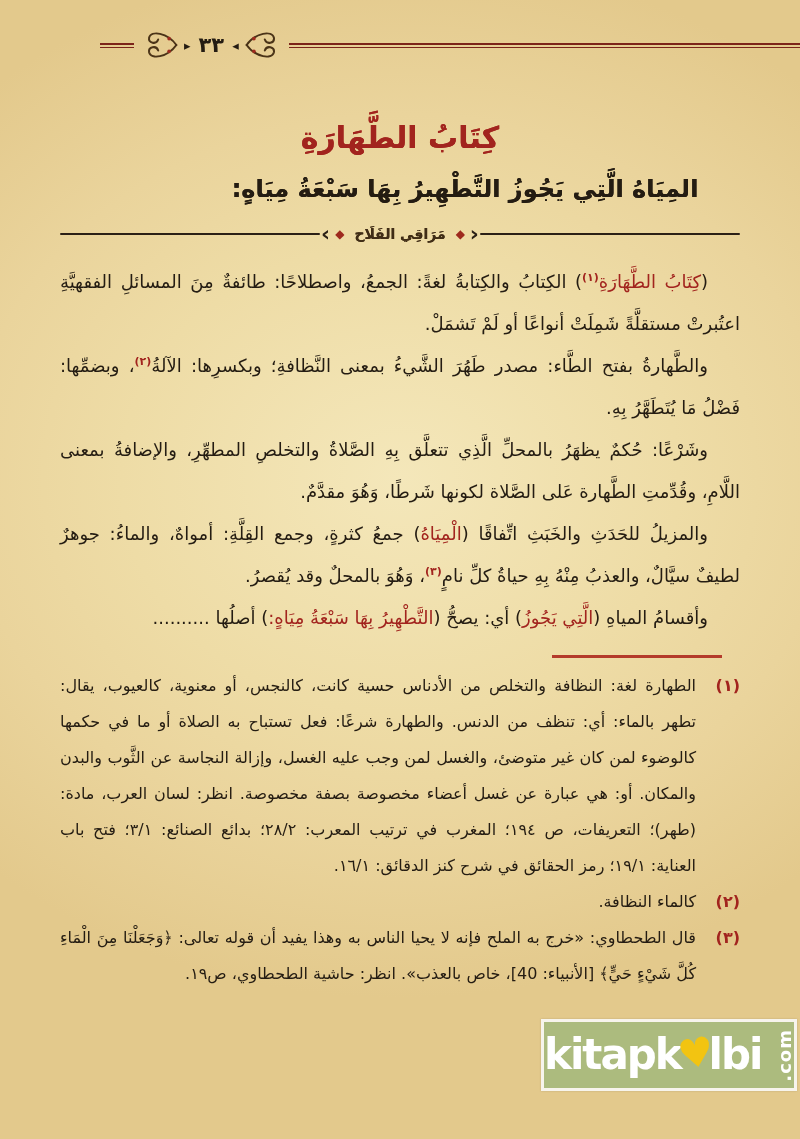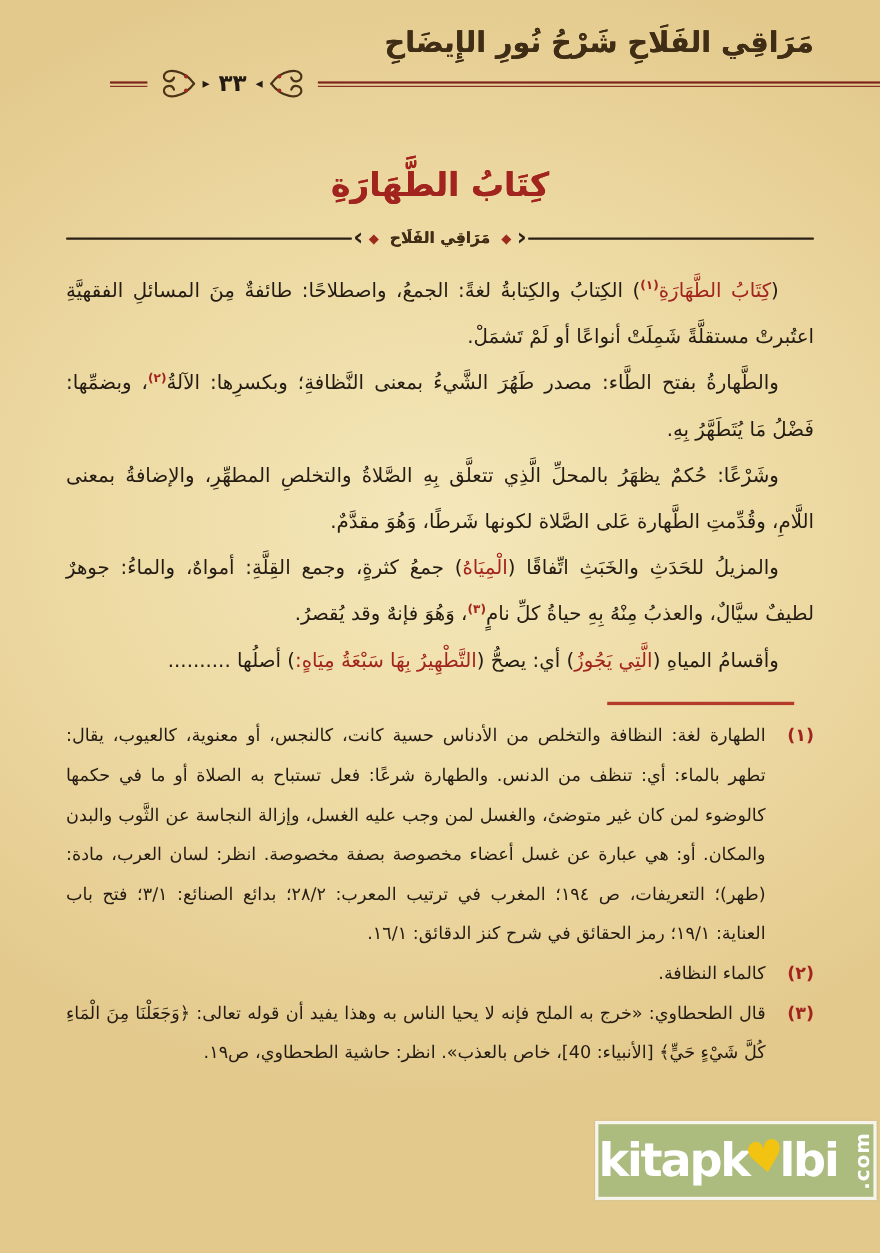--- a/index.html
+++ b/index.html
@@ -113,21 +113,20 @@
     writing-mode:vertical-rl;transform:rotate(180deg);
     letter-spacing:1px;line-height:1;margin-left:2px;
   }
 </style>
 </head>
 <body>
 
 <div class="page">
 
   <div class="header">
-    <div class="callig">مَرَاقِي الفَلَاحِ شَرْحُ نُورِ الإِيضَاحِ</div>
     <div class="rule-row">
       <div class="dbl-rule stub"></div>
       <div class="orn-group">
         <svg class="flourish mir" width="40" height="34" viewBox="0 0 44 36">
           <g fill="none" stroke="#4a3317" stroke-width="2.2" stroke-linecap="round">
             <path d="M4 18 C 14 4, 32 2, 34 10 C 35 16, 26 18, 24 12"></path>
             <path d="M4 18 C 14 32, 32 34, 34 26 C 35 20, 26 18, 24 24"></path>
           </g>
           <circle cx="12" cy="11" r="2" fill="#9e2a1e"></circle>
           <circle cx="12" cy="25" r="2" fill="#9e2a1e"></circle>
@@ -142,36 +141,37 @@
           </g>
           <circle cx="12" cy="11" r="2" fill="#9e2a1e"></circle>
           <circle cx="12" cy="25" r="2" fill="#9e2a1e"></circle>
         </svg>
       </div>
       <div class="dbl-rule grow"></div>
     </div>
   </div>
 
   <div class="book-title">كِتَابُ الطَّهَارَةِ</div>
+  <div class="matn-subtitle">المِيَاهُ الَّتِي يَجُوزُ التَّطْهِيرُ بِهَا سَبْعَةُ مِيَاهٍ:</div>
 
   <div class="divider">
     <div class="div-line"></div>
     <span class="chev">‹</span>
     <span class="diamond">◆</span>
     <span class="div-orn-text">مَرَاقِي الفَلَاح</span>
     <span class="diamond">◆</span>
     <span class="chev">›</span>
     <div class="div-line"></div>
   </div>
 
   <div class="body-text">
       <p><span class="ink">(</span><span class="red">كِتَابُ الطَّهَارَةِ</span><sup class="red fnref">(١)</sup><span class="ink">) الكِتابُ والكِتابةُ لغةً: الجمعُ، واصطلاحًا: طائفةٌ مِنَ المسائلِ الفقهيَّةِ اعتُبرتْ مستقلَّةً شَمِلَتْ أنواعًا أو لَمْ تَشمَلْ.</span></p>
       <p><span class="ink">والطَّهارةُ بفتح الطَّاء: مصدر طَهُرَ الشَّيءُ بمعنى النَّظافةِ؛ وبكسرِها: الآلةُ</span><sup class="red fnref">(٢)</sup><span class="ink">، وبضمِّها: فَضْلُ مَا يُتَطَهَّرُ بِهِ.</span></p>
       <p><span class="ink">وشَرْعًا: حُكمٌ يظهَرُ بالمحلِّ الَّذِي تتعلَّق بِهِ الصَّلاةُ والتخلصِ المطهِّرِ، والإضافةُ بمعنى اللَّامِ، وقُدِّمتِ الطَّهارة عَلى الصَّلاة لكونها شَرطًا، وَهُوَ مقدَّمٌ.</span></p>
-      <p><span class="ink">والمزيلُ للحَدَثِ والخَبَثِ اتِّفاقًا (</span><span class="red">الْمِيَاهُ</span><span class="ink">) جمعُ كثرةٍ، وجمع القِلَّةِ: أمواهٌ، والماءُ: جوهرٌ لطيفٌ سيَّالٌ، والعذبُ مِنْهُ بِهِ حياةُ كلِّ نامٍ</span><sup class="red fnref">(٣)</sup><span class="ink">، وَهُوَ فإنهٌ وقد يُقصرُ.</span></p>
+      <p><span class="ink">والمزيلُ للحَدَثِ والخَبَثِ اتِّفاقًا (</span><span class="red">الْمِيَاهُ</span><span class="ink">) جمعُ كثرةٍ، وجمع القِلَّةِ: أمواهٌ، والماءُ: جوهرٌ لطيفٌ سيَّالٌ، والعذبُ مِنْهُ بِهِ حياةُ كلِّ نامٍ</span><sup class="red fnref">(٣)</sup><span class="ink">، وَهُوَ بالمحلٌ وقد يُقصرُ.</span></p>
       <p><span class="ink">وأقسامُ المياهِ (</span><span class="red">الَّتِي يَجُوزُ</span><span class="ink">) أي: يصحُّ (</span><span class="red">التَّطْهِيرُ بِهَا سَبْعَةُ مِيَاهٍ:</span><span class="ink">) أصلُها ..........</span></p>
     </div>
 
   <div class="fn-sep"></div>
   <div class="footnotes">
       <div class="fn"><span class="fn-num red">(١)</span><span class="ink">الطهارة لغة: النظافة والتخلص من الأدناس حسية كانت، كالنجس، أو معنوية، كالعيوب، يقال: تطهر بالماء: أي: تنظف من الدنس. والطهارة شرعًا: فعل تستباح به الصلاة أو ما في حكمها كالوضوء لمن كان غير متوضئ، والغسل لمن وجب عليه الغسل، وإزالة النجاسة عن الثَّوب والبدن والمكان. أو: هي عبارة عن غسل أعضاء مخصوصة بصفة مخصوصة. انظر: لسان العرب، مادة: (طهر)؛ التعريفات، ص ١٩٤؛ المغرب في ترتيب المعرب: ٢٨/٢؛ بدائع الصنائع: ٣/١؛ فتح باب العناية: ١٩/١؛ رمز الحقائق في شرح كنز الدقائق: ١٦/١.</span></div>
       <div class="fn"><span class="fn-num red">(٢)</span><span class="ink">كالماء النظافة.</span></div>
       <div class="fn"><span class="fn-num red">(٣)</span><span class="ink">قال الطحطاوي: «خرج به الملح فإنه لا يحيا الناس به وهذا يفيد أن قوله تعالى: ﴿وَجَعَلْنَا مِنَ الْمَاءِ كُلَّ شَيْءٍ حَيٍّ﴾ [الأنبياء: 40]، خاص بالعذب». انظر: حاشية الطحطاوي، ص١٩.</span></div>
     </div>
 

